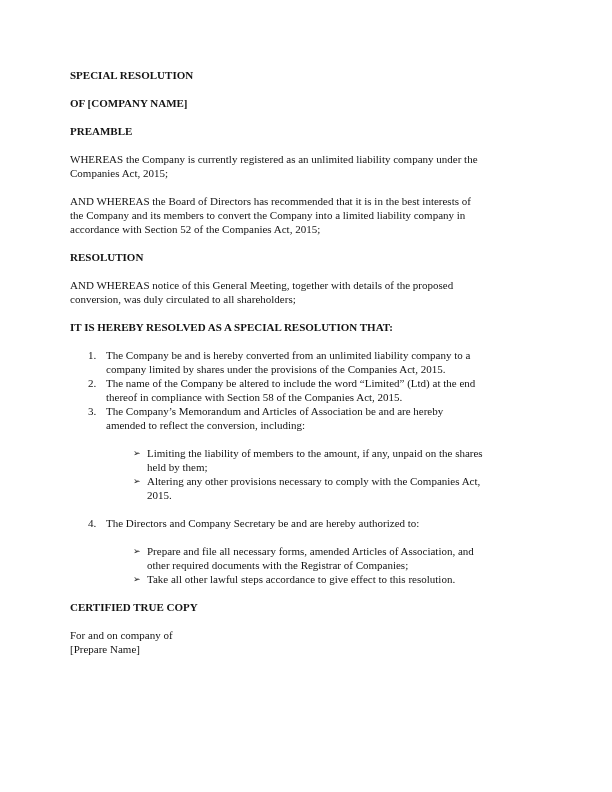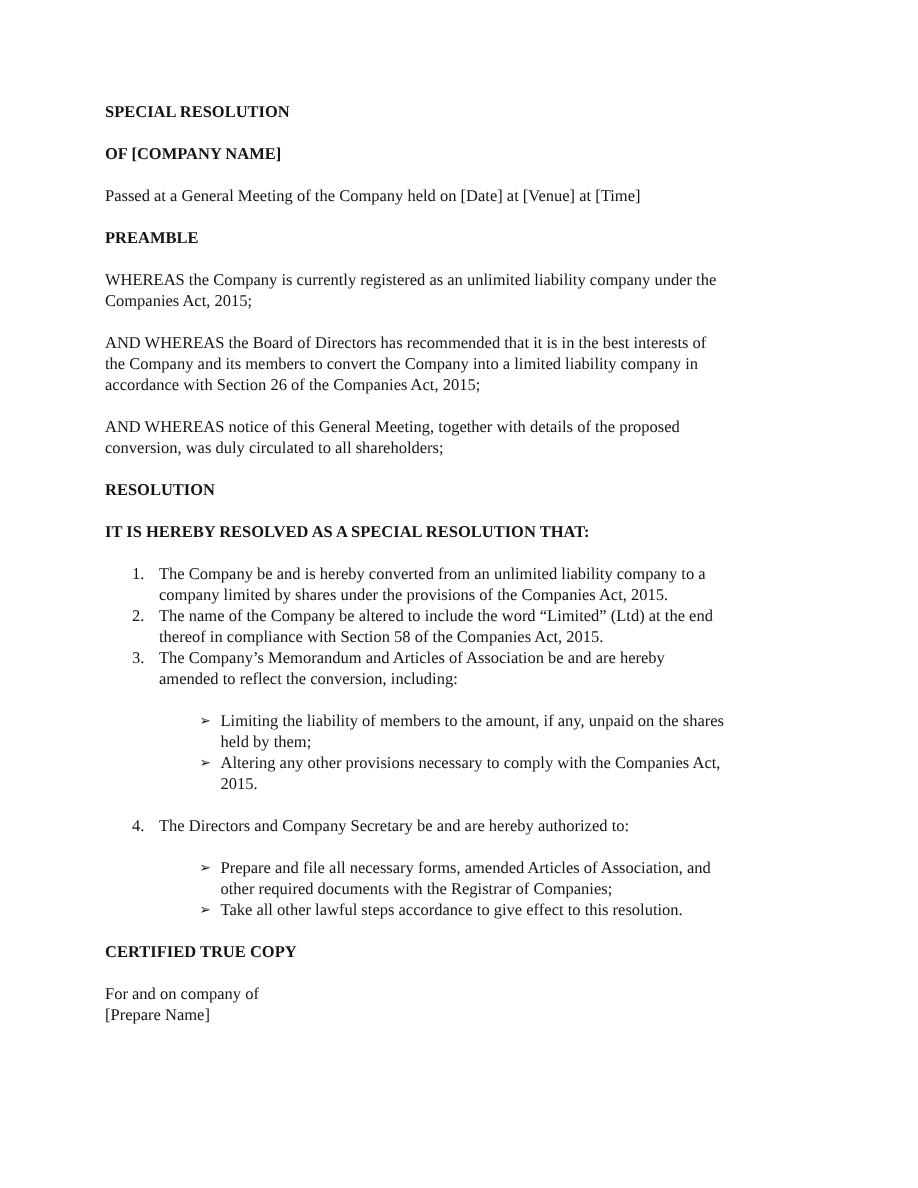--- a/index.html
+++ b/index.html
@@ -62,29 +62,28 @@
 <body>
 
 <div class="page">
 
   <div class="para bold">SPECIAL RESOLUTION</div>
 
   <div class="para">
     <div class="bold">OF [COMPANY NAME]</div>
   </div>
 
-  <div class="para">Passed at a General Meeting of the Company held on [Date] at [Venue] at [Time]</div>
 
   <div class="para bold">PREAMBLE</div>
 
   <div class="para">WHEREAS the Company is currently registered as an unlimited liability company under the Companies Act, 2015;</div>
-  <div class="para">AND WHEREAS the Board of Directors has recommended that it is in the best interests of the Company and its members to convert the Company into a limited liability company in accordance with Section 26 of the Companies Act, 2015;</div>
+  <div class="para">AND WHEREAS the Board of Directors has recommended that it is in the best interests of the Company and its members to convert the Company into a limited liability company in accordance with Section 52 of the Companies Act, 2015;</div>
+  <div class="para bold">RESOLUTION</div>
+
   <div class="para">AND WHEREAS notice of this General Meeting, together with details of the proposed conversion, was duly circulated to all shareholders;</div>
-
-  <div class="para bold">RESOLUTION</div>
 
   <div class="para bold">IT IS HEREBY RESOLVED AS A SPECIAL RESOLUTION THAT:</div>
 
   <div class="num-list">
 
     <div class="num-item">
       <span class="num">1.</span>
       <span class="txt">The Company be and is hereby converted from an unlimited liability company to a company limited by shares under the provisions of the Companies Act, 2015.</span>
     </div>
 

